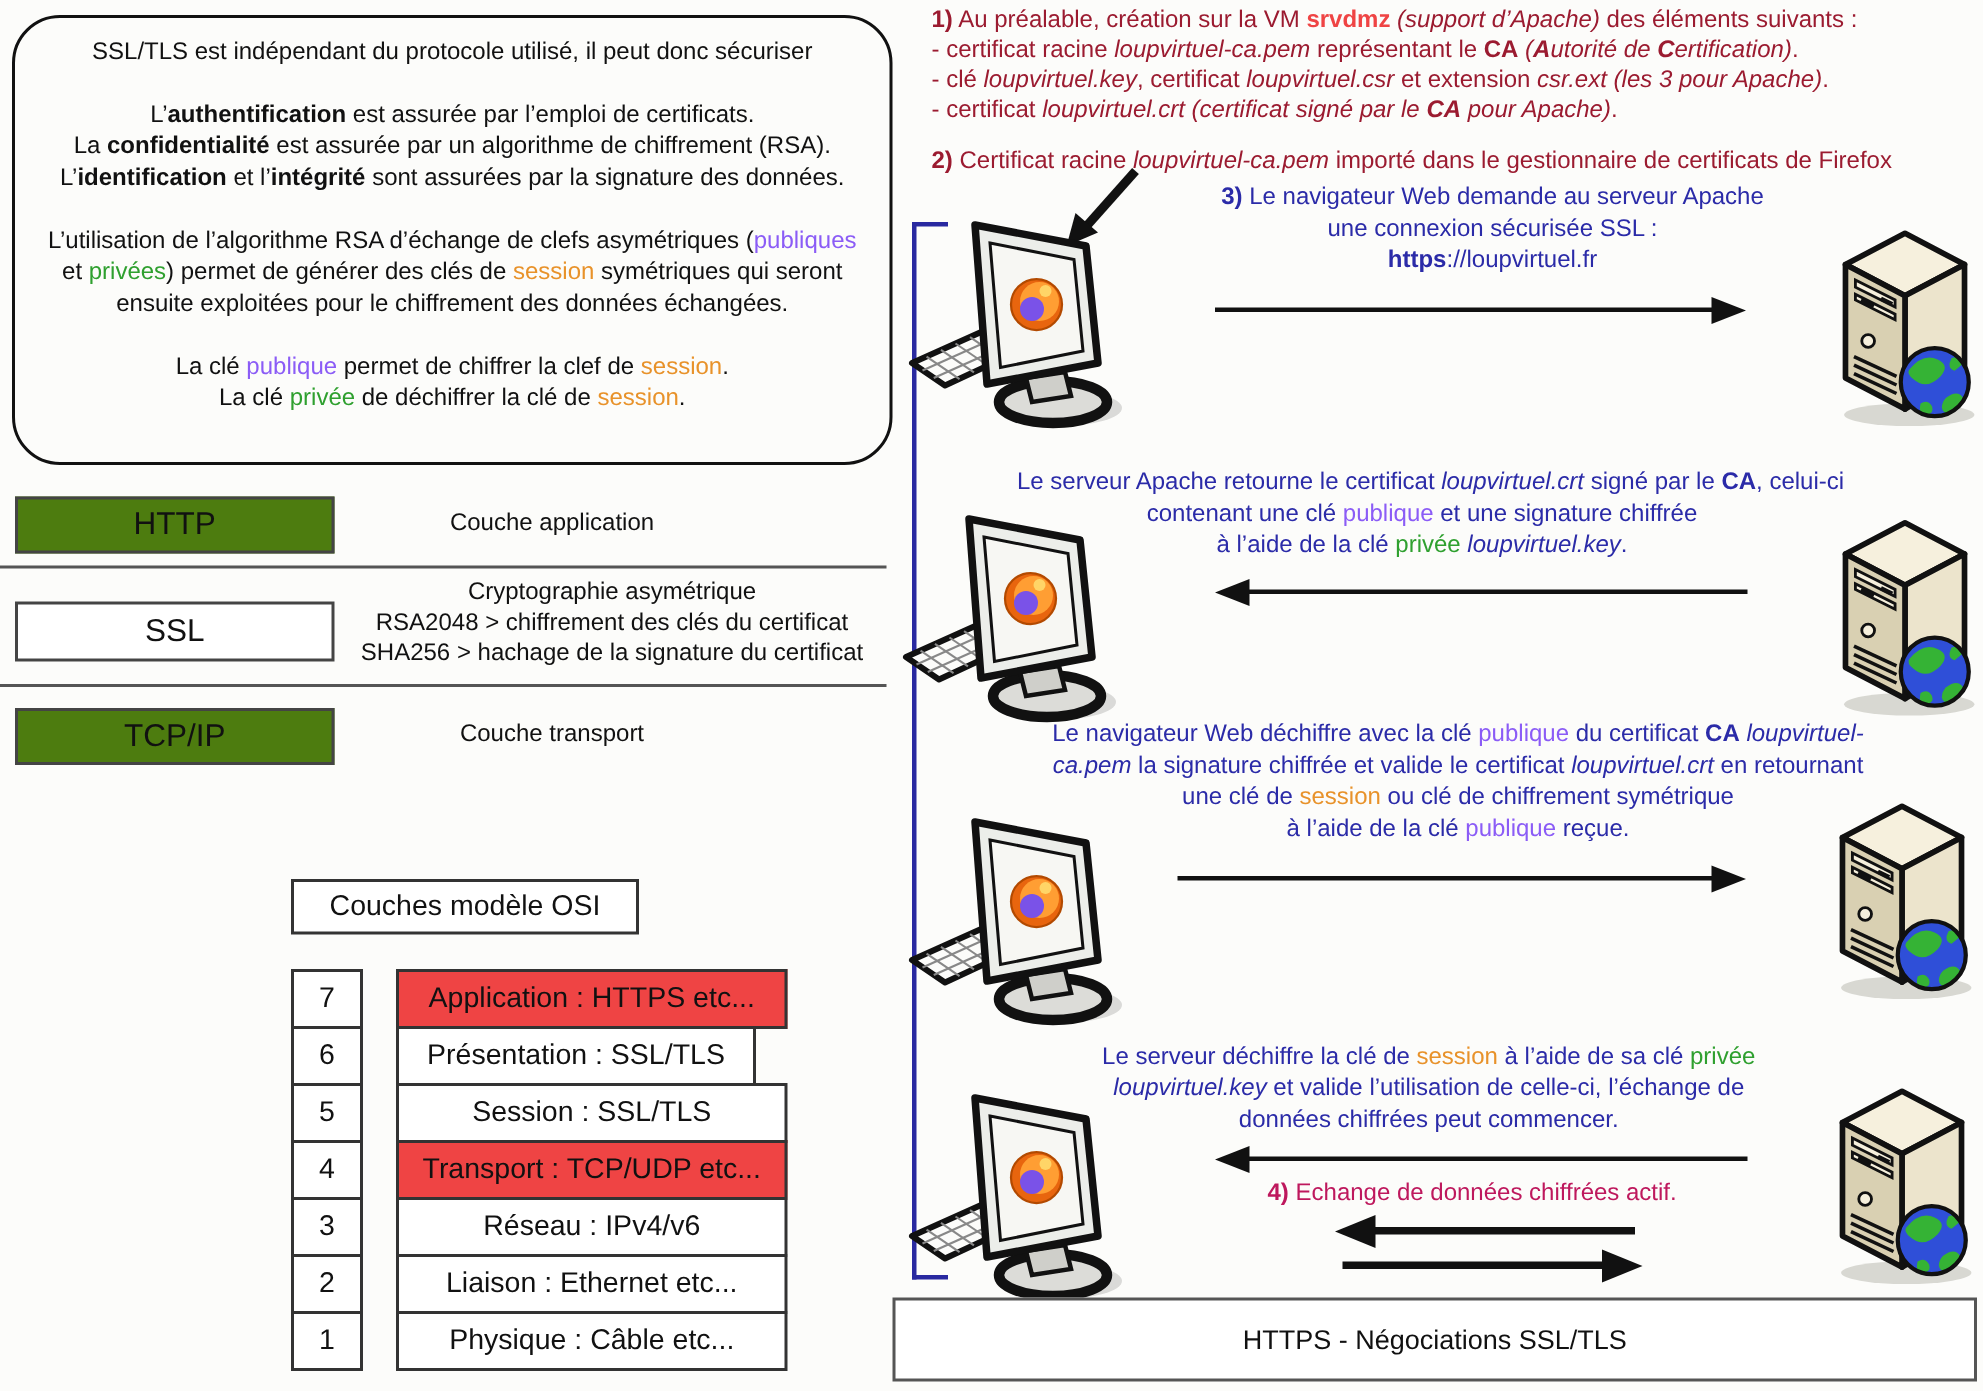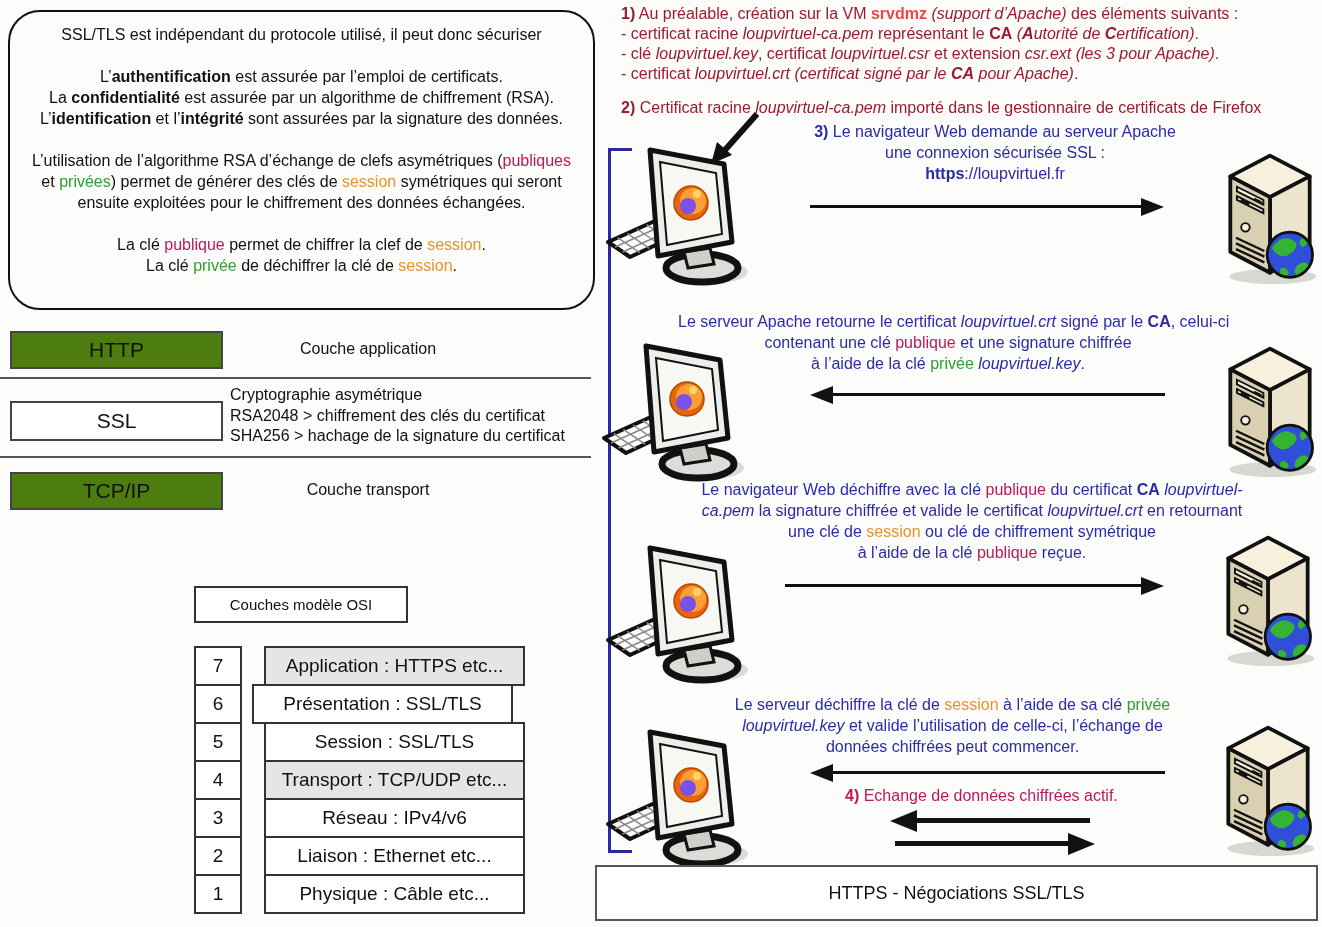--- a/index.html
+++ b/index.html
@@ -8,21 +8,21 @@
     background:#fcfcfa;color:#111;
     font-family:"Liberation Sans","DejaVu Sans",sans-serif;
     font-size:16px;
   }
   .abs{position:absolute}
   .center{text-align:center}
   .b{font-weight:bold}
   .i{font-style:italic}
   .bi{font-weight:bold;font-style:italic}
   .blk{color:#ef4444}
-  .gray{color:#be185d}
+  .gray{color:#8b5cf6}
   .green{color:#2fa02f}
   .orange{color:#e8922a}
 
   
   .info-panel{
     left:8px;top:10px;width:583px;height:284px;
     border:2px solid #111;border-radius:32px;
     padding-top:12px;text-align:center;
   }
   .iline{height:21px;line-height:21px;white-space:nowrap}
@@ -39,32 +39,32 @@
   
   .step4-text{left:845px;top:787px;color:#be185d;white-space:nowrap}
 
   
   .proto-box{
     width:213px;height:38px;border:2px solid #444;box-sizing:border-box;
     text-align:center;line-height:34px;font-size:21px;background:#fff;
   }
   .cyan{background:#4d7c0f}
   .divider{height:2px;background:#555}
-  .side-desc{line-height:20.5px;text-align:left}
+  .side-desc{line-height:20.5px;text-align:center}
 
   
   .osi-title{
-    left:194px;top:586px;width:214px;height:37px;border:2px solid #333;
-    box-sizing:border-box;text-align:center;line-height:33px;font-size:15px;background:#fff;
+    left:194px;top:586px;width:232px;height:37px;border:2px solid #333;
+    box-sizing:border-box;text-align:center;line-height:33px;font-size:19px;background:#fff;
   }
   .osi-cell{
     border:2px solid #333;box-sizing:border-box;height:40px;
     text-align:center;line-height:36px;font-size:19px;background:#fff;
   }
-  .osi-cell.hi{background:#e5e5e5}
+  .osi-cell.hi{background:#ef4444}
 
   
   .footer-box{
     left:595px;top:865px;width:723px;height:56px;border:2px solid #555;
     box-sizing:border-box;text-align:center;line-height:52px;font-size:18px;background:#fff;
   }
 
   
   .bracket{
     left:608px;top:148px;width:24px;height:705px;
@@ -267,20 +267,20 @@
 
 <div class="abs osi-cell" style="left:194px;top:646px;width:48px">7</div>
 <div class="abs osi-cell" style="left:194px;top:684px;width:48px">6</div>
 <div class="abs osi-cell" style="left:194px;top:722px;width:48px">5</div>
 <div class="abs osi-cell" style="left:194px;top:760px;width:48px">4</div>
 <div class="abs osi-cell" style="left:194px;top:798px;width:48px">3</div>
 <div class="abs osi-cell" style="left:194px;top:836px;width:48px">2</div>
 <div class="abs osi-cell" style="left:194px;top:874px;width:48px">1</div>
 
 <div class="abs osi-cell hi" style="left:264px;top:646px;width:261px">Application : HTTPS etc...</div>
-<div class="abs osi-cell" style="left:252px;top:684px;width:261px">Présentation : SSL/TLS</div>
+<div class="abs osi-cell" style="left:264px;top:684px;width:240px">Présentation : SSL/TLS</div>
 <div class="abs osi-cell" style="left:264px;top:722px;width:261px">Session : SSL/TLS</div>
 <div class="abs osi-cell hi" style="left:264px;top:760px;width:261px">Transport : TCP/UDP etc...</div>
 <div class="abs osi-cell" style="left:264px;top:798px;width:261px">Réseau : IPv4/v6</div>
 <div class="abs osi-cell" style="left:264px;top:836px;width:261px">Liaison : Ethernet etc...</div>
 <div class="abs osi-cell" style="left:264px;top:874px;width:261px">Physique : Câble etc...</div>
 
 <div class="abs footer-box">HTTPS - Négociations SSL/TLS</div>
 
 </body></html>

